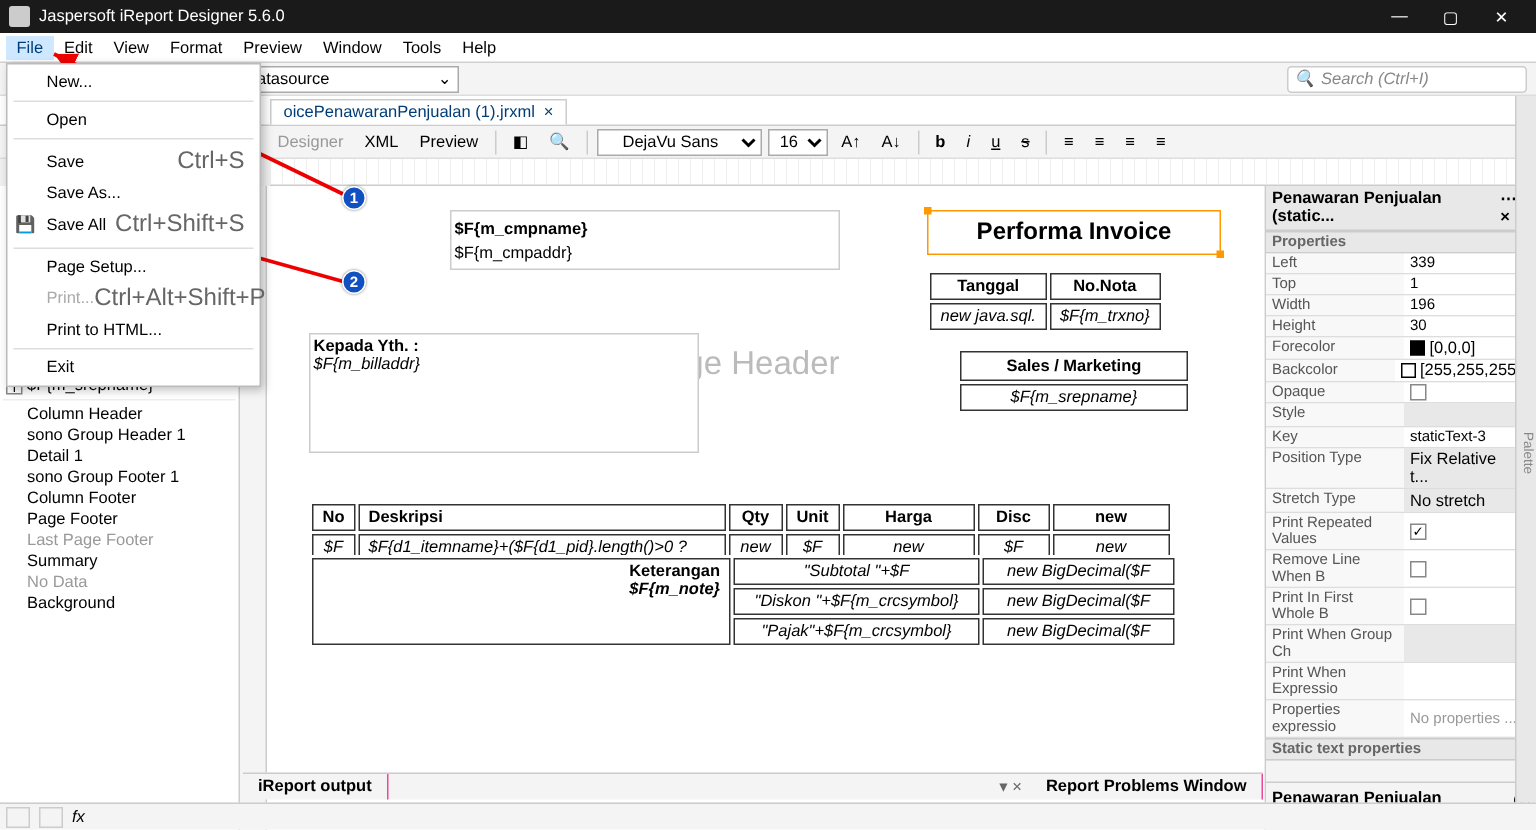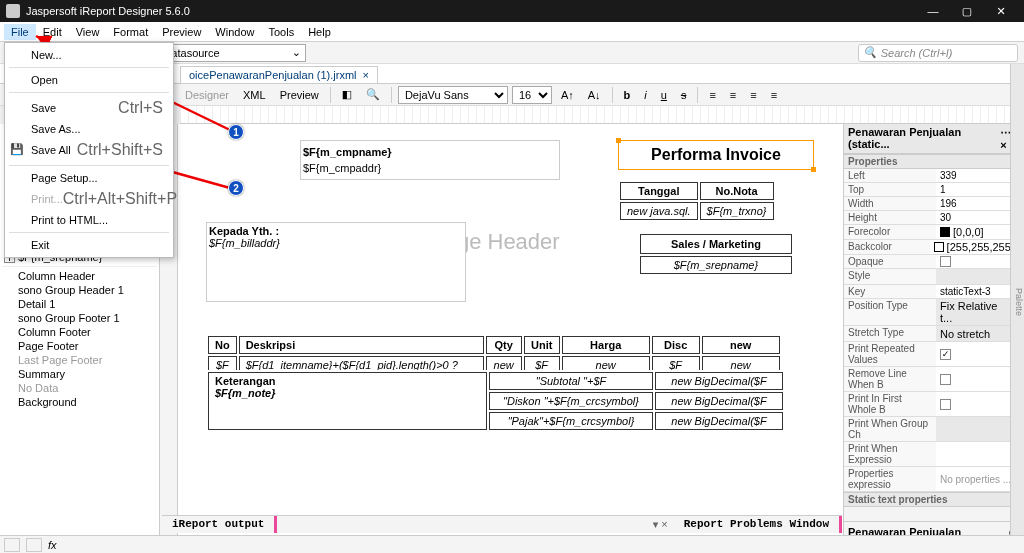--- a/index.html
+++ b/index.html
@@ -30,21 +30,21 @@
 .toolbar1 .ds-combo { margin-left: 120px; width: 180px; height: 18px; border: 1px solid #aaa; background: #fff; padding: 0 4px; display: flex; align-items: center; justify-content: space-between; }
 .toolbar1 .search { margin-left: auto; width: 160px; height: 18px; border: 1px solid #ccc; background: #fff; display: flex; align-items: center; padding: 0 4px; gap: 4px; color: #888; font-style: italic; border-radius: 3px; }
 
 
 .tabrow { height: 20px; background: #fff; border-bottom: 1px solid #ccc; display: flex; align-items: flex-end; padding-left: 180px; }
 .tabrow .tab { background: #fff; border: 1px solid #ccc; border-bottom: none; padding: 2px 8px; margin-right: 2px; display: flex; align-items: center; gap: 6px; color: #003d78; font-weight: normal; }
 
 
 .formatbar { height: 22px; background: #f4f4f4; border-bottom: 1px solid #ddd; display: flex; align-items: center; padding-left: 180px; gap: 4px; }
 .formatbar .btn, .formatbar .sm { height: 18px; padding: 0 4px; display: flex; align-items: center; border: 1px solid transparent; }
-.formatbar select, .formatbar input { height: 18px; border: 1px solid #aaa; background: #fff; padding: 0 2px; }
+.formatbar select, .formatbar input { height: 18px; border: 1px solid #aaa; background: #fff; padding: 0 2px; text-align: center; }
 .formatbar .bold { font-weight: bold; }
 .formatbar .italic { font-style: italic; }
 .formatbar .under { text-decoration: underline; }
 .formatbar .strike { text-decoration: line-through; }
 .formatbar .sep { width: 1px; height: 16px; background: #ccc; margin: 0 2px; }
 
 .ruler { height: 18px; background: #fff; border-bottom: 1px solid #ccc; margin-left: 180px; }
 .ruler .tick { position: relative; height: 100%; background: linear-gradient(90deg, #eee 1px, transparent 1px); background-size: 8px 100%; }
 
 
@@ -80,21 +80,21 @@
 .propsheet .section-hdr { background:#e8e8e8; padding:1px 4px; border-top:1px solid #ccc; border-bottom:1px solid #ccc; font-weight:bold; color:#666; font-size:10px; }
 .propsheet .prow { display: flex; border-bottom: 1px solid #ddd; }
 .propsheet .pname { width: 92px; padding: 1px 4px; background: #f8f8f8; color:#555; font-size: 10px; overflow:hidden;}
 .propsheet .pval { flex:1; padding: 1px 4px; background: #fff; font-size: 10px; display:flex; align-items:center; gap:3px; }
 .propsheet .pval .swatch { width:10px; height:10px; border:1px solid #000; }
 .propsheet .pval .chk { width:11px; height:11px; border:1px solid #888; display:inline-flex; align-items:center; justify-content:center; font-size:9px; }
 .propsheet .pval.dropdown { background:#e8e8e8; justify-content:space-between; }
 
 
 .bottom-tabs { position: absolute; left: 162px; bottom: 20px; right: 182px; height: 18px; display: flex; border-top: 1px solid #ccc; background: #f4f4f4; }
-.bottom-tabs .btab { padding: 2px 10px; border-right: 3px solid #ec4899; font-weight: bold; flex:0 0 auto;font-family:Liberation Mono, monospace; }
+.bottom-tabs .btab { padding: 2px 10px; border-right: 1px solid #ec4899; font-weight: bold; flex:0 0 auto; }
 .bottom-tabs .btab.secondary { flex:0 0 auto; }
 .bottom-tabs .spacer { flex:1; }
 .bottom-tabs .closebtn { padding:2px 6px; color:#666; }
 
 .statusbar { position: absolute; bottom: 0; left: 0; right: 0; height: 18px; background: #f4f4f4; border-top: 1px solid #ccc; display: flex; align-items: center; padding: 0 4px; gap: 6px; }
 .statusbar .seg { width:16px; height:14px; border:1px solid #ccc; }
 
 
 .arrow { position:absolute; z-index:400; pointer-events:none; }
 .arrow svg { overflow:visible; }
@@ -264,21 +264,21 @@
             <td>new</td>
             <td>$F</td>
             <td>new</td>
           </tr>
         </tbody>
           </table>
 
         <table class="tbl" style="left:16px; top:246px;">
           <tbody>
               <tr>
-            <th rowspan="3" style="width:279px; vertical-align:top; text-align:left;">
+            <th rowspan="3" style="width:279px; vertical-align:top; text-align:right;">
               <div>Keterangan</div>
               <div class="ital">$F{m_note}</div>
             </th>
             <td class="ital" style="width:164px">"Subtotal "+$F</td>
             <td class="ital" style="width:128px">new BigDecimal($F</td>
           </tr>
           <tr>
                 <td class="ital">"Diskon "+$F{m_crcsymbol}</td>
                 <td class="ital">new BigDecimal($F</td>
               </tr>

